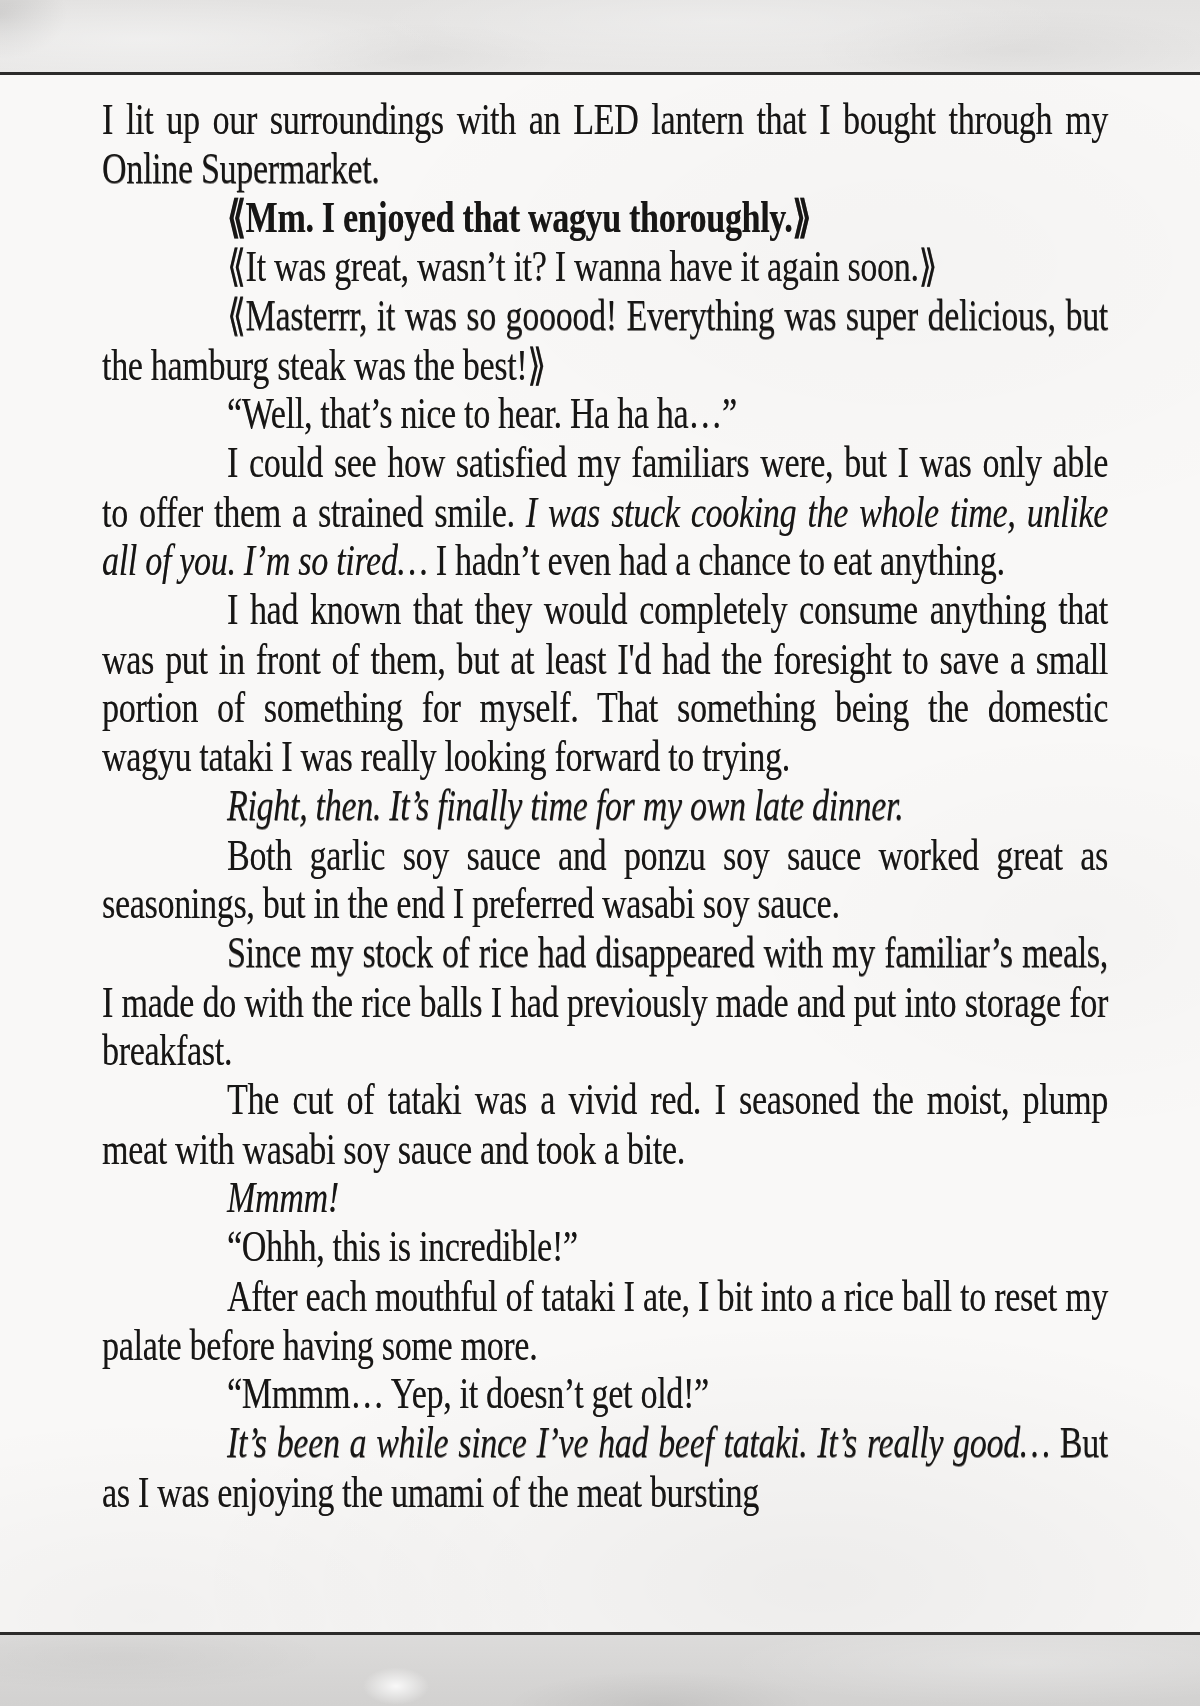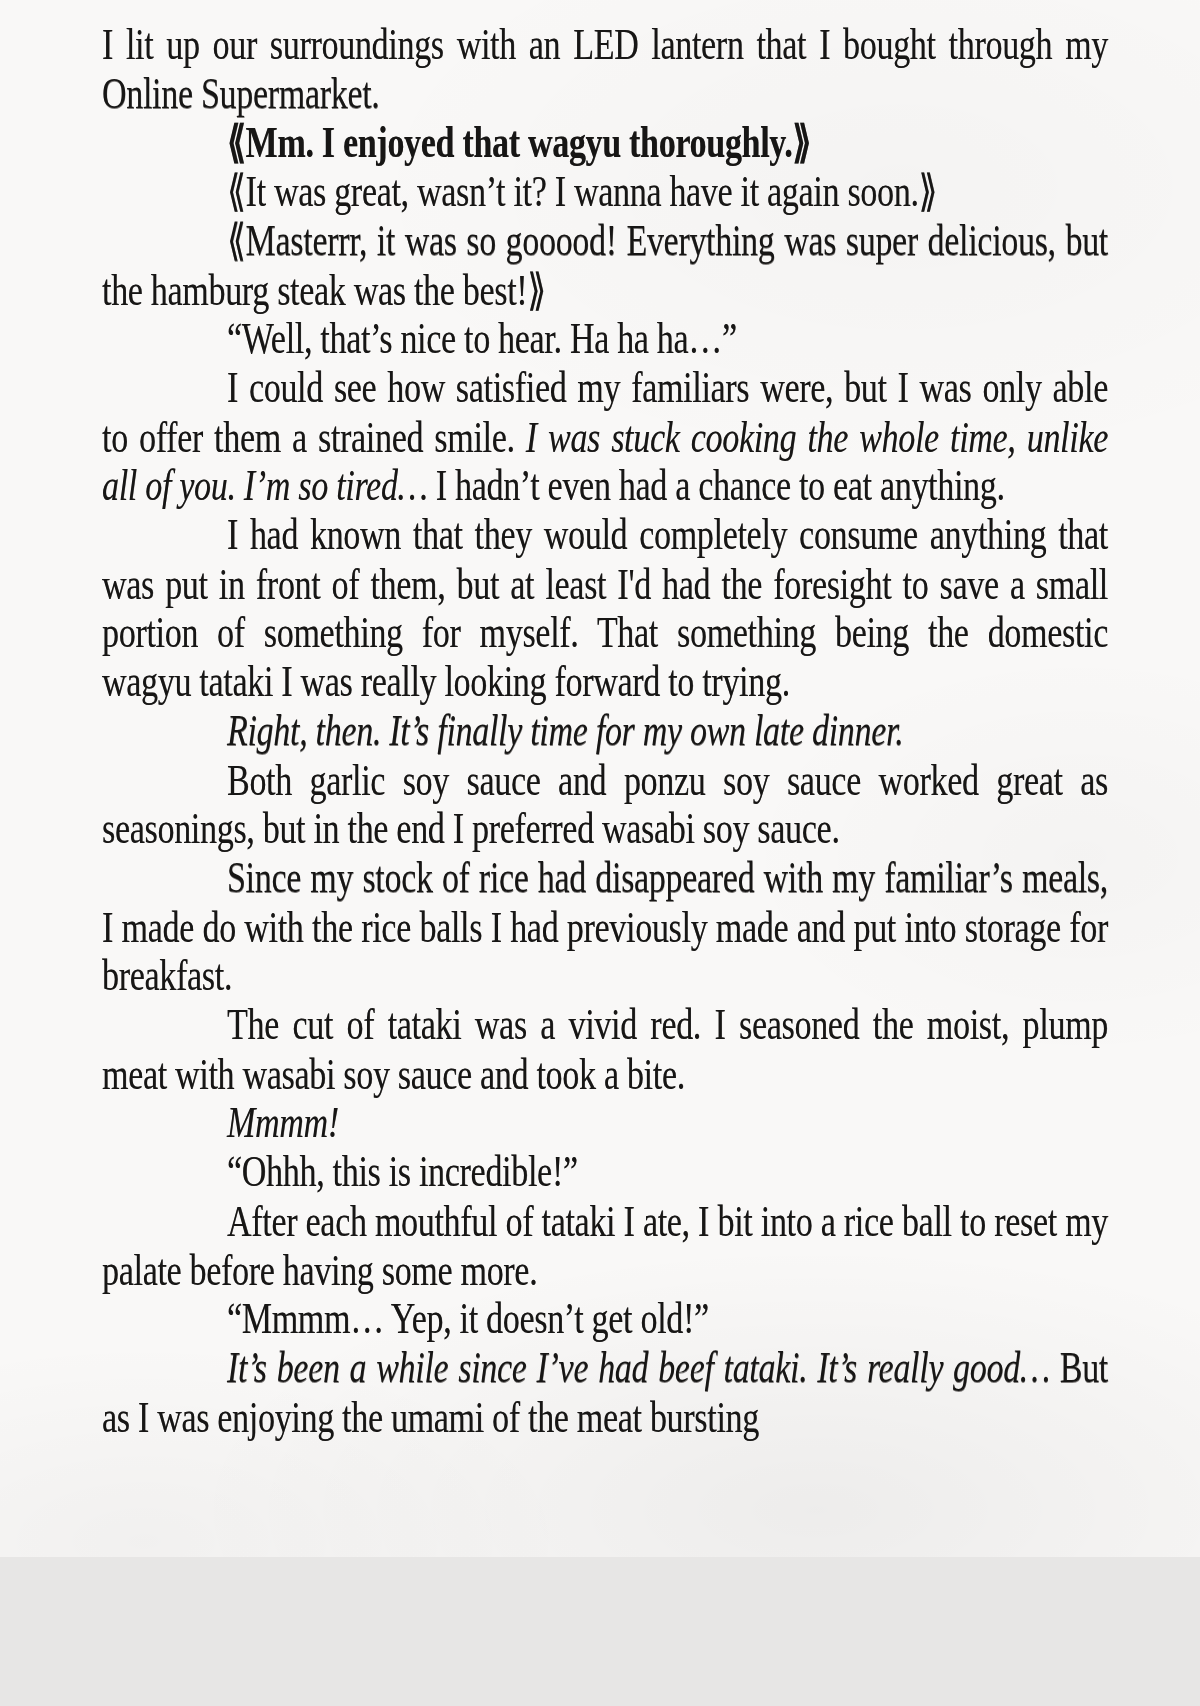--- a/index.html
+++ b/index.html
@@ -10,21 +10,21 @@
     width: 1200px;
     height: 1706px;
     overflow: hidden;
     background: #e7e6e5;
     font-family: "Liberation Serif", "DejaVu Serif", serif;
   }
   .page {
     width: 1200px;
     height: 1706px;
     display: flex;
-    flex-direction: row;
+    flex-direction: column;
   }
   
   .band-top {
     height: 72px;
     background:
       radial-gradient(420px 60px at 12% 55%, rgba(255,255,255,.38), transparent 70%),
       radial-gradient(500px 70px at 60% 30%, rgba(255,255,255,.30), transparent 70%),
       radial-gradient(300px 60px at 85% 70%, rgba(0,0,0,.040), transparent 70%),
       radial-gradient(200px 50px at 35% 80%, rgba(0,0,0,.032), transparent 70%),
       radial-gradient(90px 60px at 0% 20%, rgba(0,0,0,.10), transparent 75%),

